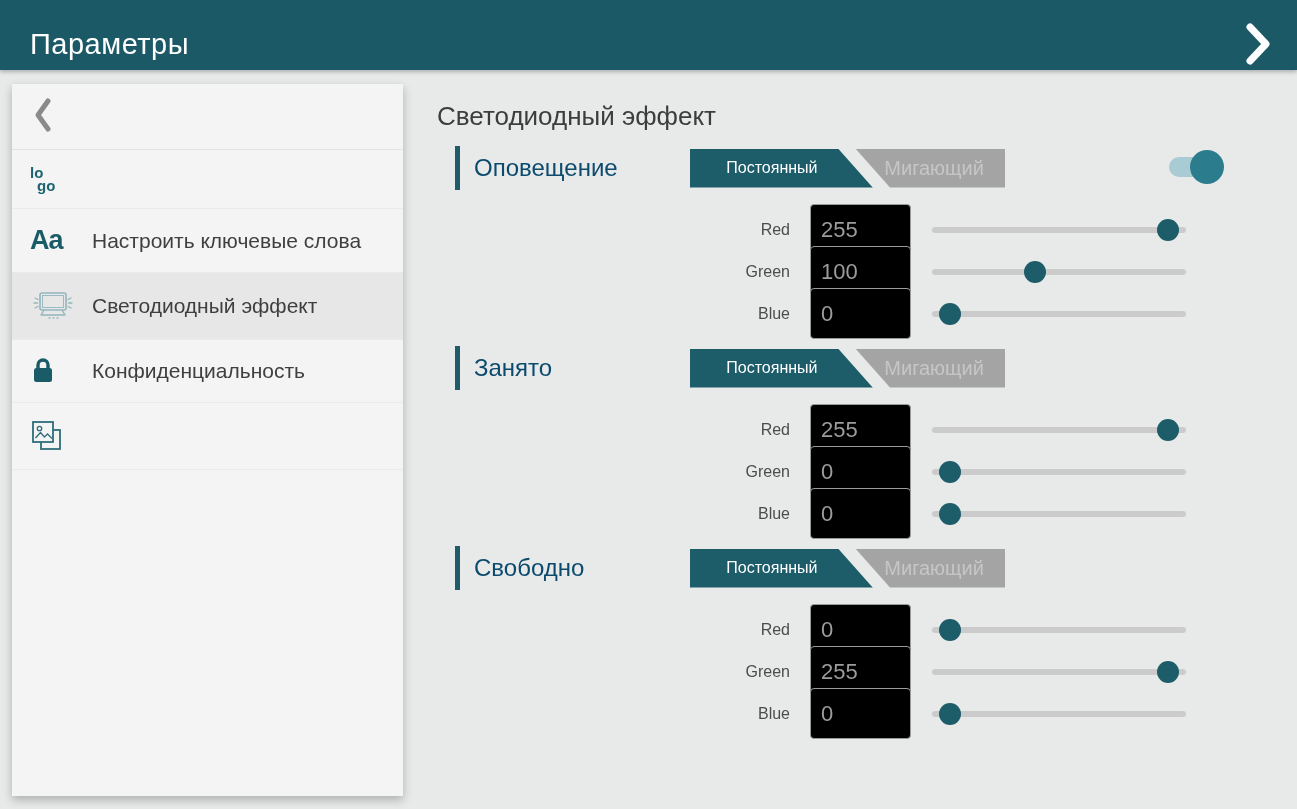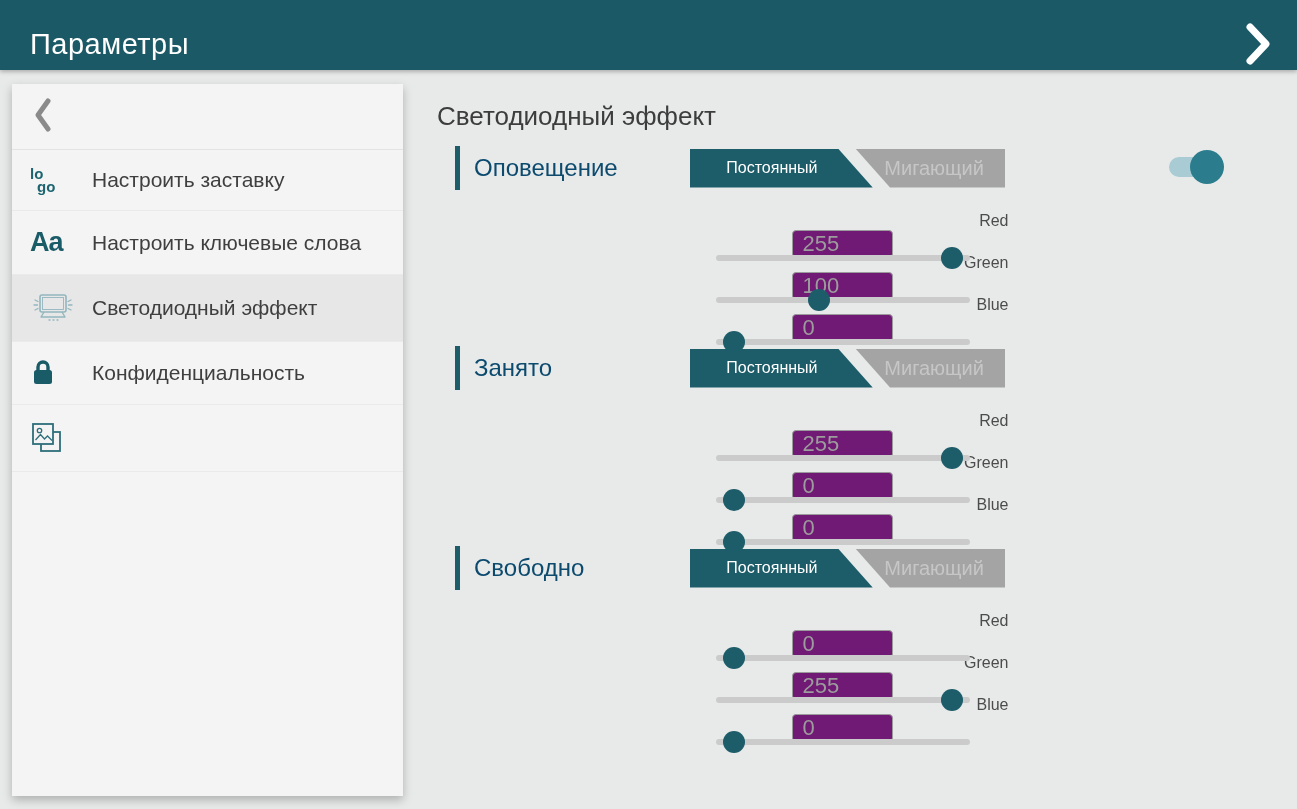--- a/index.html
+++ b/index.html
@@ -64,25 +64,25 @@
   .seg-left span  { position:absolute; left:0; width:52%; top:0; height:100%; display:flex; align-items:center; justify-content:center; color:#ffffff; font-size:16px; }
   .seg-right span { position:absolute; right:0; width:45%; top:0; height:100%; display:flex; align-items:center; justify-content:center; color:#c6c6c6; font-size:20px; }
 
   
   .switch { position:absolute; right:3px; top:4px; width:55px; height:34px; cursor:pointer; }
   .switch-track { position:absolute; left:0; top:7px; width:42px; height:20px; border-radius:10px; background:#a9cbd4; }
   .switch-knob  { position:absolute; right:0; top:0; width:34px; height:34px; border-radius:50%; background:#2b7d8e; }
 
   
   .rows { margin-top:22px; }
-  .channel-row { display:flex; align-items:center; height:35px; margin-bottom:7px;flex-direction:column; }
+  .channel-row { display:flex; align-items:center; height:35px; margin-bottom:7px; }
   .ch-label { width:353px; text-align:right; font-size:16px; color:#4c4c4c; }
   .num-input {
     width:101px; height:51px; margin-left:20px;
-    border:1px solid #9b9b9b; border-radius:4px; background:#701a75;
+    border:1px solid #9b9b9b; border-radius:4px; background:#000000;
     color:#9c9c9c; font-size:22px; padding:0 10px;
     font-family:"Liberation Sans","DejaVu Sans",sans-serif;
   }
   .slider { position:relative; width:254px; height:35px; margin-left:21px; cursor:pointer; }
   .slider-track { position:absolute; left:0; right:0; top:50%; height:6px; transform:translateY(-50%); background:#cbcbcb; border-radius:3px; }
   .slider-thumb { position:absolute; top:50%; width:22px; height:22px; border-radius:50%; background:#1d5c69; transform:translate(-50%,-50%); }
 </style>
 </head>
 <body>
 
@@ -104,21 +104,20 @@
     </span>
   </div>
 
   <div class="side-item">
     <div class="icon-box">
       <div class="logo-icon">
         <span>lo</span>
         <span class="l2">go</span>
       </div>
     </div>
-    <div class="side-label">Настроить заставку</div>
   </div>
 
   <div class="side-item">
     <div class="icon-box">
       <span class="aa-icon">Aa</span>
     </div>
     <div class="side-label">Настроить ключевые слова</div>
   </div>
 
   <div class="side-item selected">

